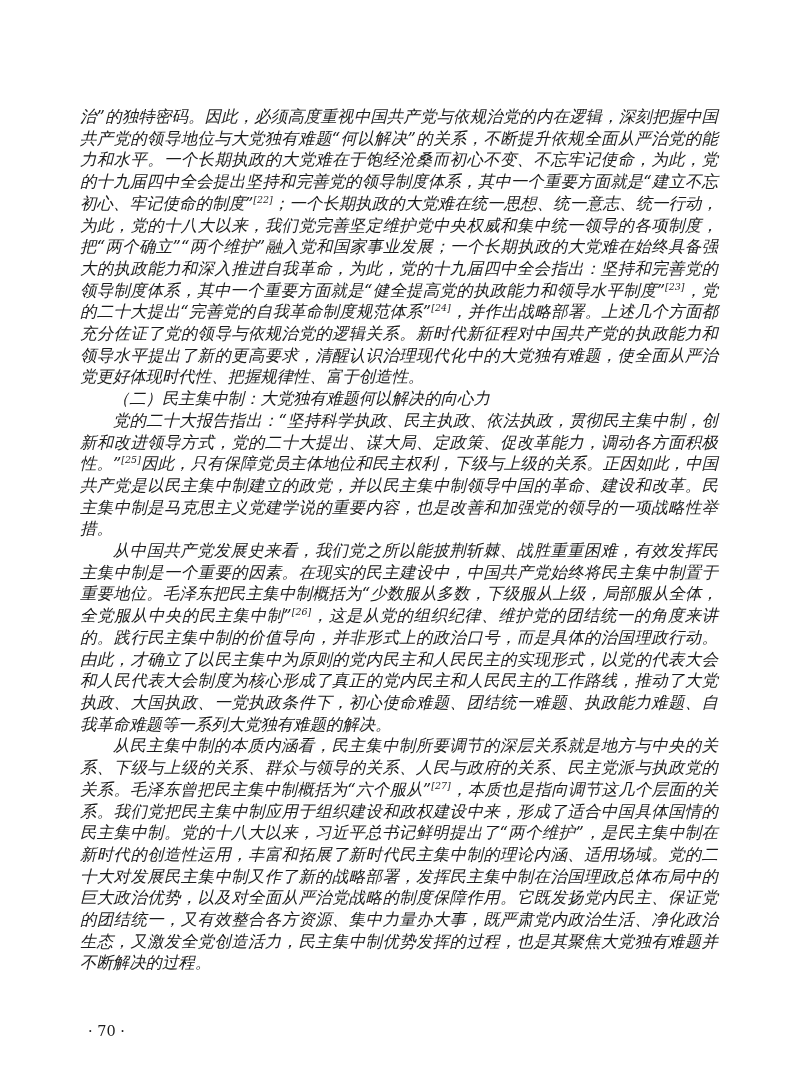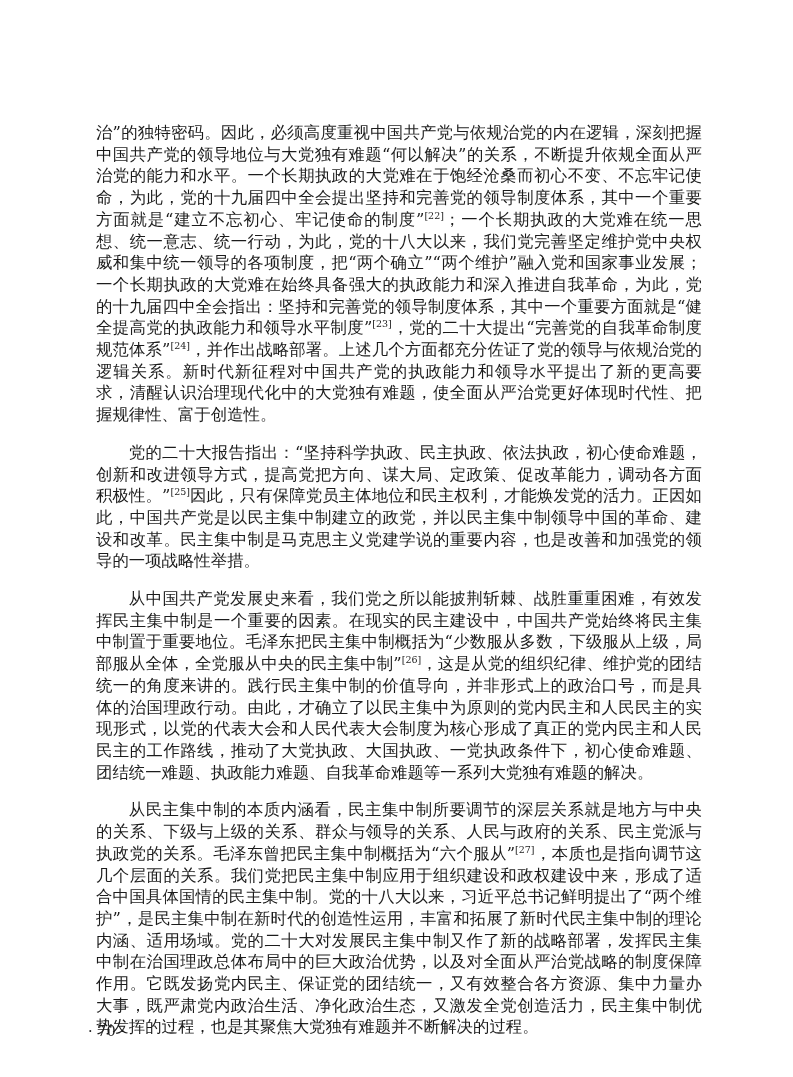--- a/index.html
+++ b/index.html
@@ -22,22 +22,23 @@
     left: 80px;
     top: 106px;
     width: 638px;
     font-size: 16.4px;
     line-height: 21.7px;
     text-align: justify;
     text-justify: inter-ideograph;
     letter-spacing: 0;
   }
   .text-block p {
-    margin: 16px;
+    margin: 0;
     padding: 0;
+    font-style: italic;
   }
   .para-indent {
     text-indent: 2em;
   }
   .para-continued {
     text-indent: 0;
   }
   .section-heading {
     text-indent: 2em;
     font-weight: normal;
@@ -62,22 +63,23 @@
 </style>
 </head>
 <body>
 
 <div class="page">
 
   <div class="text-block">
 
     <p class="para-continued"><span>治”的独特密码。因此，必须高度重视中国共产党与依规治党的内在逻辑，深刻把握中国共产党的领导地位与大党独有难题“何以解决”的关系，不断提升依规全面从严治党的能力和水平。一个长期执政的大党难在于饱经沧桑而初心不变、不忘牢记使命，为此，党的十九届四中全会提出坚持和完善党的领导制度体系，其中一个重要方面就是“建立不忘初心、牢记使命的制度”</span><sup class="fnref">[22]</sup><span>；一个长期执政的大党难在统一思想、统一意志、统一行动，为此，党的十八大以来，我们党完善坚定维护党中央权威和集中统一领导的各项制度，把“两个确立”“两个维护”融入党和国家事业发展；一个长期执政的大党难在始终具备强大的执政能力和深入推进自我革命，为此，党的十九届四中全会指出：坚持和完善党的领导制度体系，其中一个重要方面就是“健全提高党的执政能力和领导水平制度”</span><sup class="fnref">[23]</sup><span>，党的二十大提出“完善党的自我革命制度规范体系”</span><sup class="fnref">[24]</sup><span>，并作出战略部署。上述几个方面都充分佐证了党的领导与依规治党的逻辑关系。新时代新征程对中国共产党的执政能力和领导水平提出了新的更高要求，清醒认识治理现代化中的大党独有难题，使全面从严治党更好体现时代性、把握规律性、富于创造性。</span></p>
 
+    <p class="section-heading">（二）民主集中制：大党独有难题何以解决的向心力</p>
 
-    <p class="para-indent"><span>党的二十大报告指出：“坚持科学执政、民主执政、依法执政，初心使命难题，创新和改进领导方式，提高党把方向、谋大局、定政策、促改革能力，调动各方面积极性。”</span><sup class="fnref">[25]</sup><span>因此，只有保障党员主体地位和民主权利，才能焕发党的活力。正因如此，中国共产党是以民主集中制建立的政党，并以民主集中制领导中国的革命、建设和改革。民主集中制是马克思主义党建学说的重要内容，也是改善和加强党的领导的一项战略性举措。</span></p>
+    <p class="para-indent"><span>党的二十大报告指出：“坚持科学执政、民主执政、依法执政，贯彻民主集中制，创新和改进领导方式，党的二十大提出、谋大局、定政策、促改革能力，调动各方面积极性。”</span><sup class="fnref">[25]</sup><span>因此，只有保障党员主体地位和民主权利，下级与上级的关系。正因如此，中国共产党是以民主集中制建立的政党，并以民主集中制领导中国的革命、建设和改革。民主集中制是马克思主义党建学说的重要内容，也是改善和加强党的领导的一项战略性举措。</span></p>
 
     <p class="para-indent"><span>从中国共产党发展史来看，我们党之所以能披荆斩棘、战胜重重困难，有效发挥民主集中制是一个重要的因素。在现实的民主建设中，中国共产党始终将民主集中制置于重要地位。毛泽东把民主集中制概括为“少数服从多数，下级服从上级，局部服从全体，全党服从中央的民主集中制”</span><sup class="fnref">[26]</sup><span>，这是从党的组织纪律、维护党的团结统一的角度来讲的。践行民主集中制的价值导向，并非形式上的政治口号，而是具体的治国理政行动。由此，才确立了以民主集中为原则的党内民主和人民民主的实现形式，以党的代表大会和人民代表大会制度为核心形成了真正的党内民主和人民民主的工作路线，推动了大党执政、大国执政、一党执政条件下，初心使命难题、团结统一难题、执政能力难题、自我革命难题等一系列大党独有难题的解决。</span></p>
 
     <p class="para-indent"><span>从民主集中制的本质内涵看，民主集中制所要调节的深层关系就是地方与中央的关系、下级与上级的关系、群众与领导的关系、人民与政府的关系、民主党派与执政党的关系。毛泽东曾把民主集中制概括为“六个服从”</span><sup class="fnref">[27]</sup><span>，本质也是指向调节这几个层面的关系。我们党把民主集中制应用于组织建设和政权建设中来，形成了适合中国具体国情的民主集中制。党的十八大以来，习近平总书记鲜明提出了“两个维护”，是民主集中制在新时代的创造性运用，丰富和拓展了新时代民主集中制的理论内涵、适用场域。党的二十大对发展民主集中制又作了新的战略部署，发挥民主集中制在治国理政总体布局中的巨大政治优势，以及对全面从严治党战略的制度保障作用。它既发扬党内民主、保证党的团结统一，又有效整合各方资源、集中力量办大事，既严肃党内政治生活、净化政治生态，又激发全党创造活力，民主集中制优势发挥的过程，也是其聚焦大党独有难题并不断解决的过程。</span></p>
 
 
 
   </div>
 
   <div class="footer-pagenum">· 70 ·</div>

